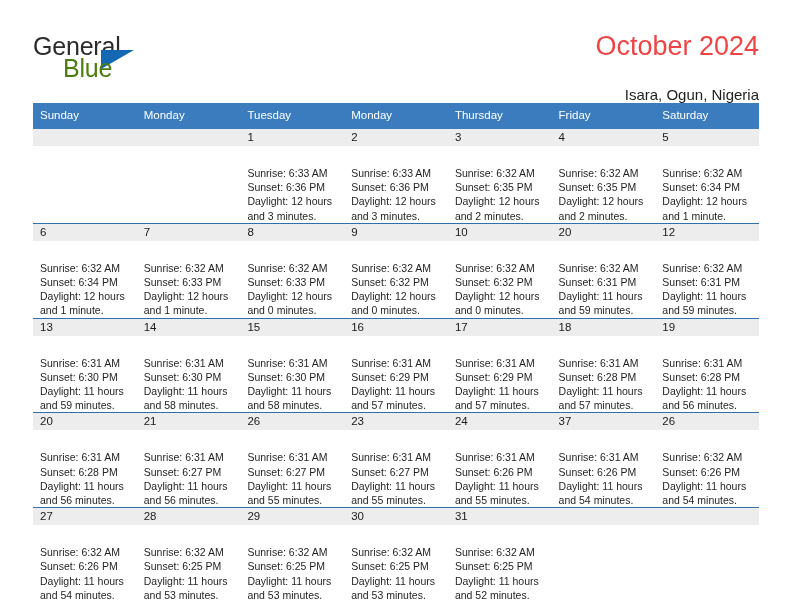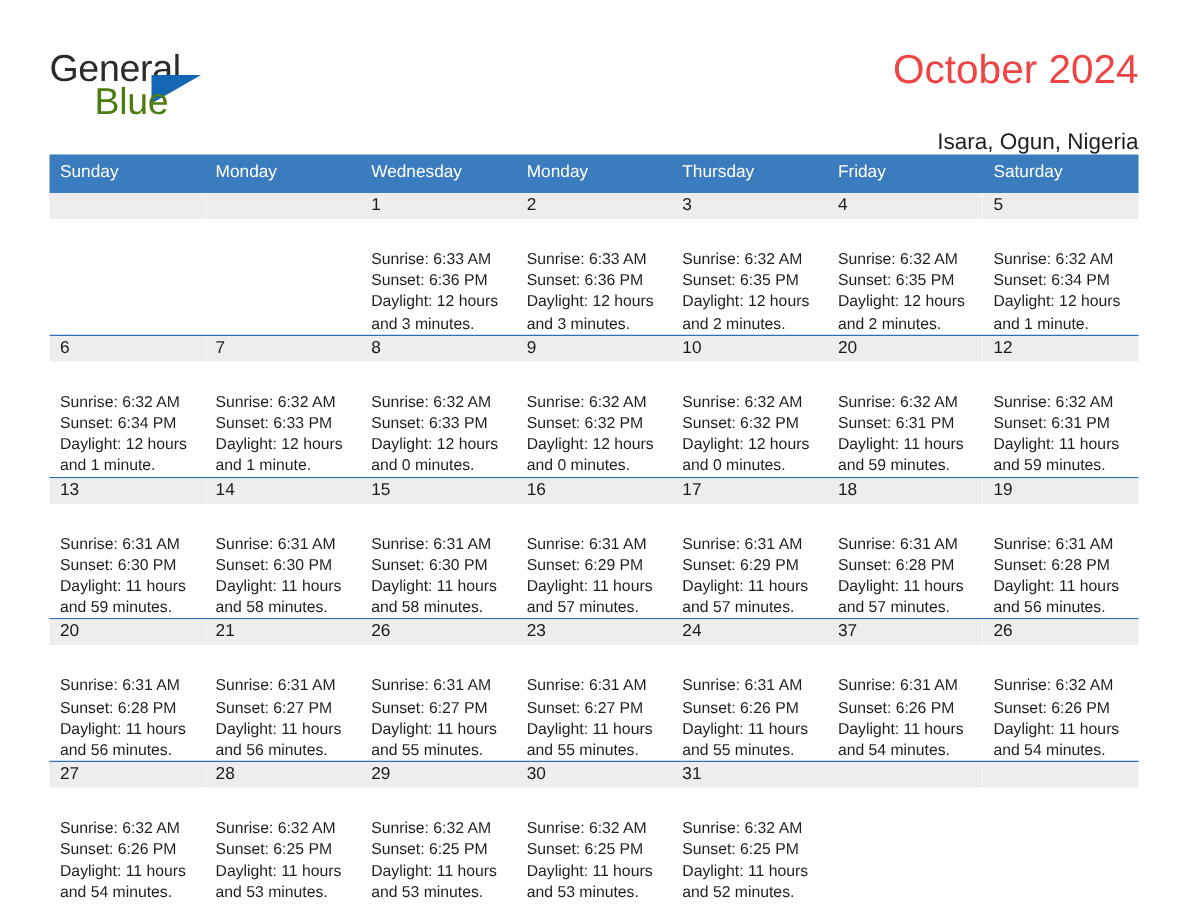--- a/index.html
+++ b/index.html
@@ -152,21 +152,21 @@
     <div class="title-block">
       <div class="cal-title">October 2024</div>
       <div class="cal-subtitle">Isara, Ogun, Nigeria</div>
     </div>
   </div>
 
   <div class="calendar">
     <div class="weekday-row">
       <div class="weekday-cell">Sunday</div>
       <div class="weekday-cell">Monday</div>
-      <div class="weekday-cell">Wednesday</div>
+      <div class="weekday-cell">Tuesday</div>
       <div class="weekday-cell">Monday</div>
       <div class="weekday-cell">Thursday</div>
       <div class="weekday-cell">Friday</div>
       <div class="weekday-cell">Saturday</div>
     </div>
 
     <div class="week-row first">
       <div class="day-cell empty">
         <div class="day-num-band"></div>
 

